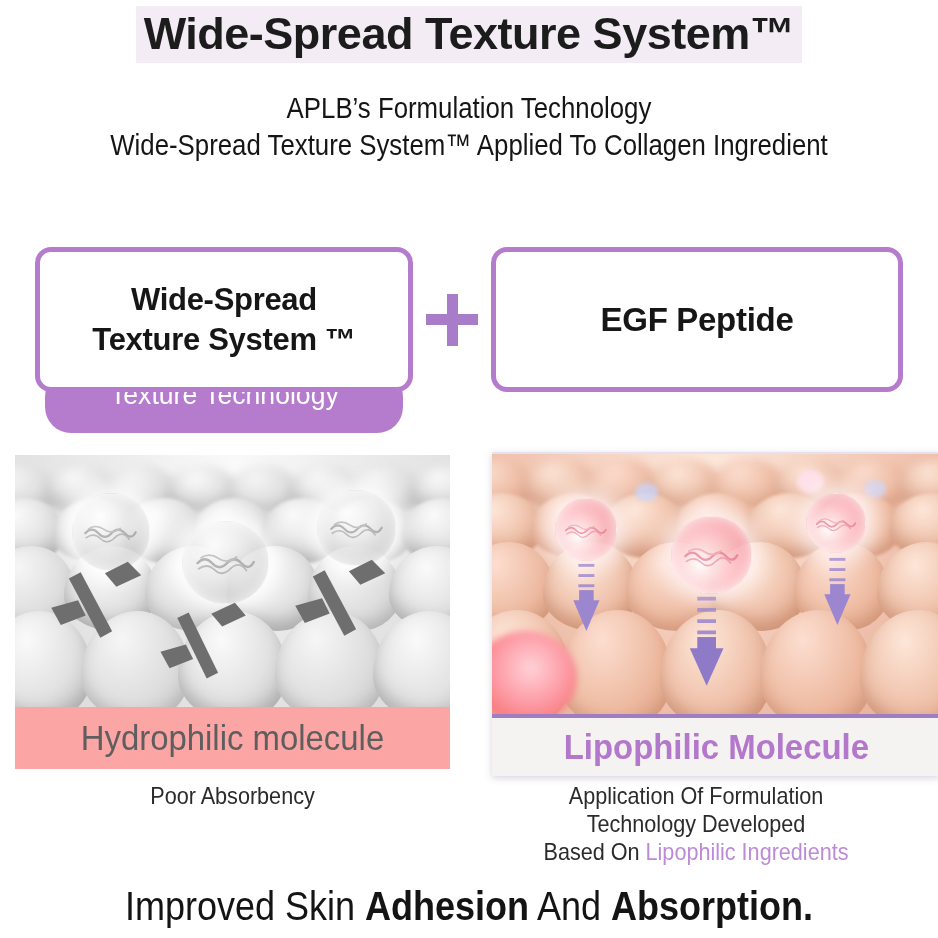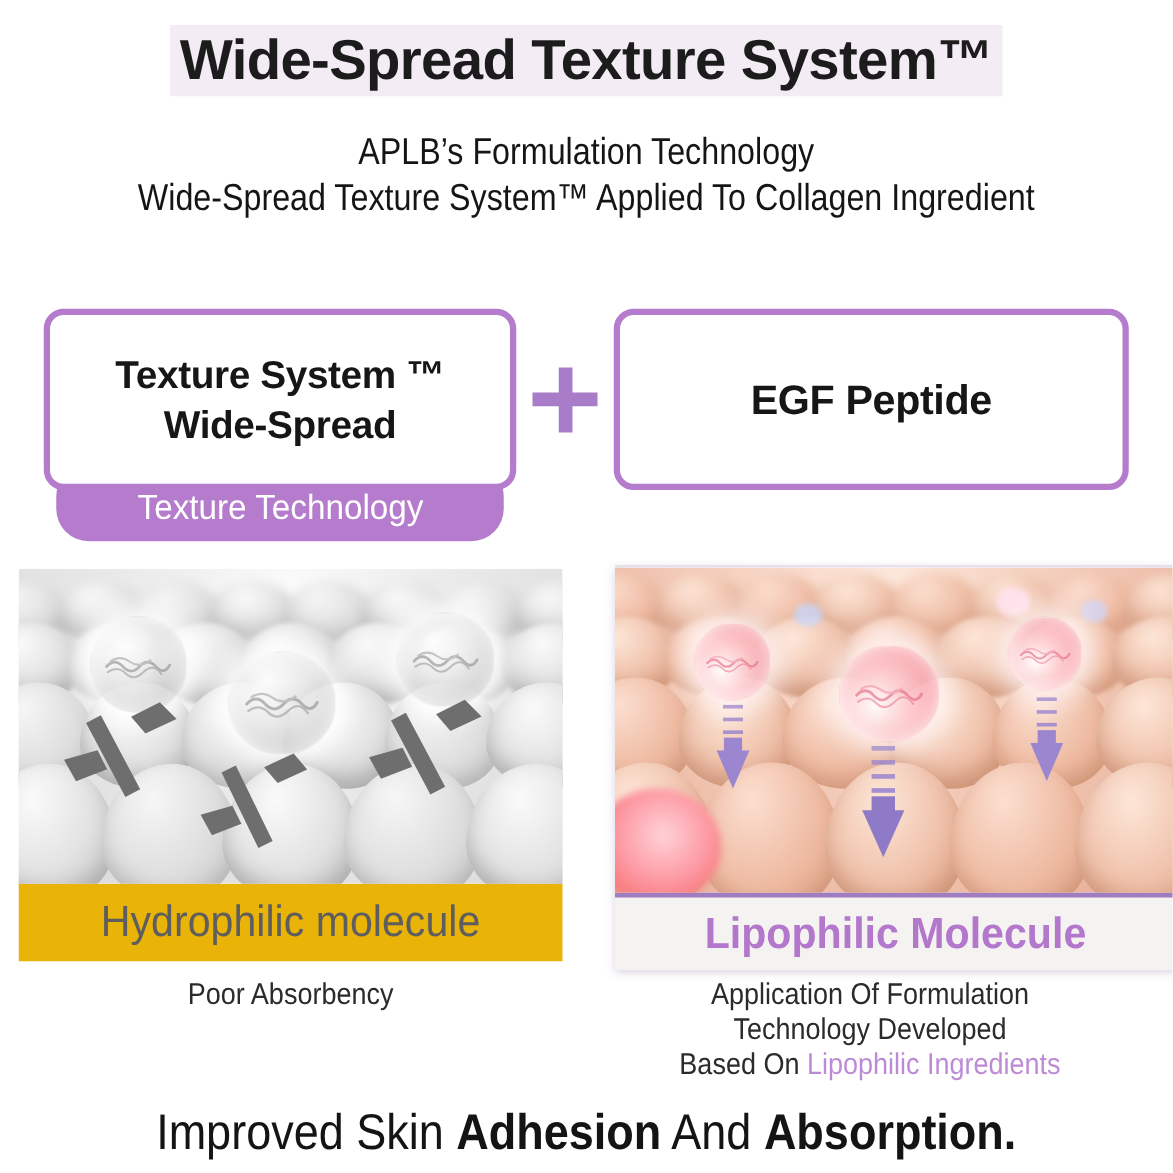--- a/index.html
+++ b/index.html
@@ -5,21 +5,21 @@
   * { margin:0; padding:0; box-sizing:border-box; }
   html,body{
     width:938px; height:938px;
     background:#ffffff;
     font-family:"Liberation Sans", sans-serif;
     overflow:hidden;
   }
   .page{ position:relative; width:938px; height:938px; background:#fff; }
 
   
-  .title-block{ padding-top:20px; text-align:center; }
+  .title-block{ padding-top:6px; text-align:center; }
   .title-line{
     display:block; text-align:center; line-height:1.0;
     white-space:nowrap;
   }
   .hl{
     display:inline-block;
     background:#f3ecf5;
     font-weight:bold;
     color:#1c1c1c;
     letter-spacing:-0.5px;
@@ -46,21 +46,21 @@
   .box-row{
     position:absolute; left:0; top:247px; width:938px; height:186px;
     display:flex; align-items:flex-start; justify-content:center;
   }
   .card{ position:relative; }
   .card-tab{
     position:absolute; left:0; bottom:0; width:100%;
     background:#b57ccd;
     border-radius:26px;
     height:62px;
-    display:flex; align-items:center; justify-content:center;
+    display:flex; justify-content:center;
     padding-top:8px;
   }
   .card-tab span{
     color:#ffffff; font-size:28px; font-weight:400;
     transform:scaleX(0.95); white-space:nowrap;
   }
   .card-box{
     position:relative; z-index:2;
     background:#ffffff;
     border:5px solid #b57ccd;
@@ -103,21 +103,21 @@
   .panel-right .pimg{ height:262px; }
 
   .panel-right{
     background:#fff;
     box-shadow:0 2px 7px rgba(120,90,140,0.28);
   }
   .panel-right .pimg{ border-top:2px solid #e6e1ee; }
 
   .caption{
     display:flex; align-items:center; justify-content:center;
-    background:#eab308;
+    background:#fca5a5;
     height:62px;
   }
   .caption span{ font-size:35px; transform:scaleX(0.94); white-space:nowrap; }
   .cap-gray span{ color:#5e5e5e; font-weight:400; }
   .cap-purple{ border-top:4px solid #9f7dc0; background:#f4f3f1; }
   .cap-purple span{ color:#b377cc; font-weight:bold; }
 
   .subcap{
     text-align:center; color:#2b2b2b;
     font-size:24px; line-height:1.16;
@@ -211,22 +211,22 @@
   </div>
 
   <div class="box-row">
 
     <div class="card card-left">
       <div class="card-tab">
         <span>Texture Technology</span>
       </div>
       <div class="card-box">
         <div class="inner">
+          <div>Wide-Spread</div>
           <div>Texture System ™</div>
-          <div>Wide-Spread</div>
         </div>
       </div>
     </div>
 
     <div class="plus">
       <span class="bar-h"></span>
       <span class="bar-v"></span>
     </div>
 
     <div class="card card-right">

